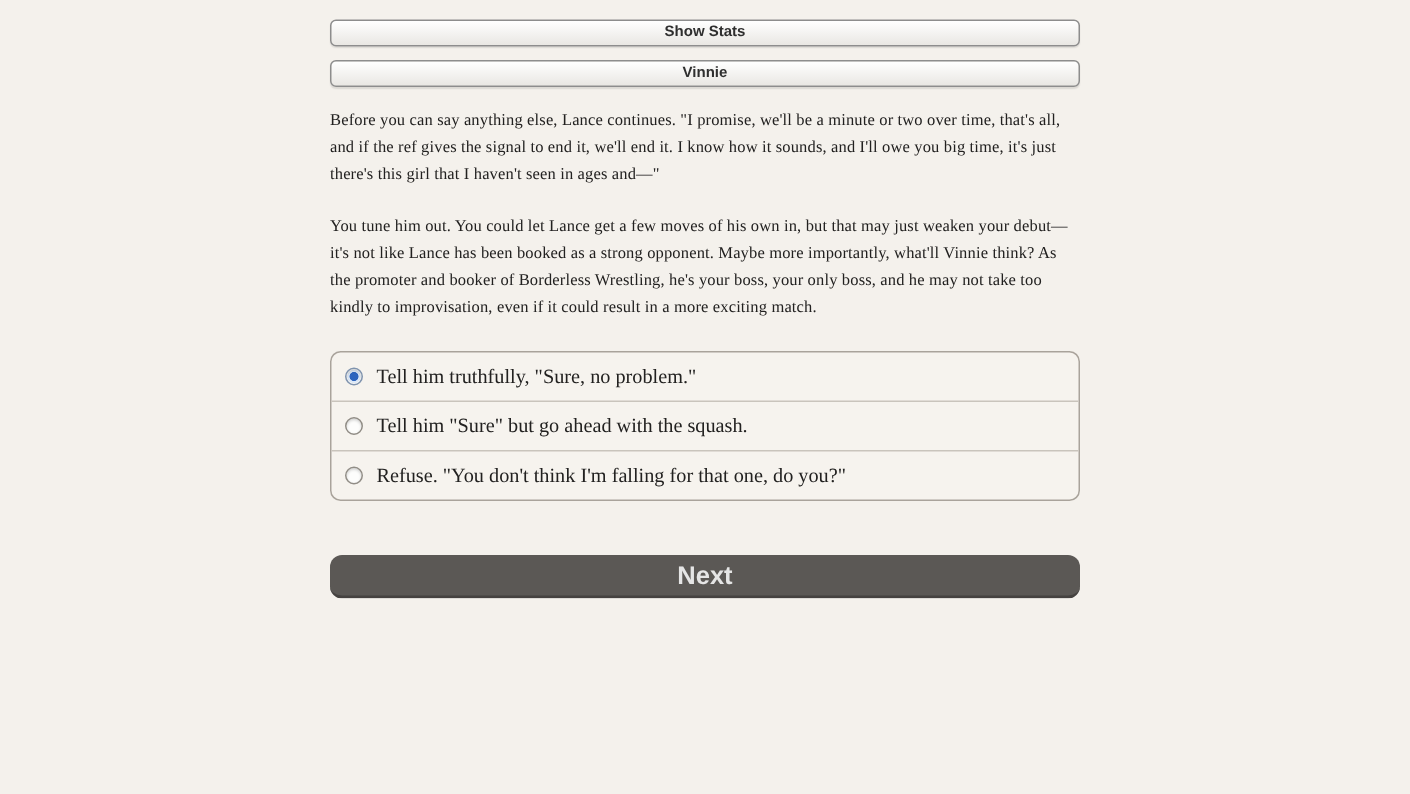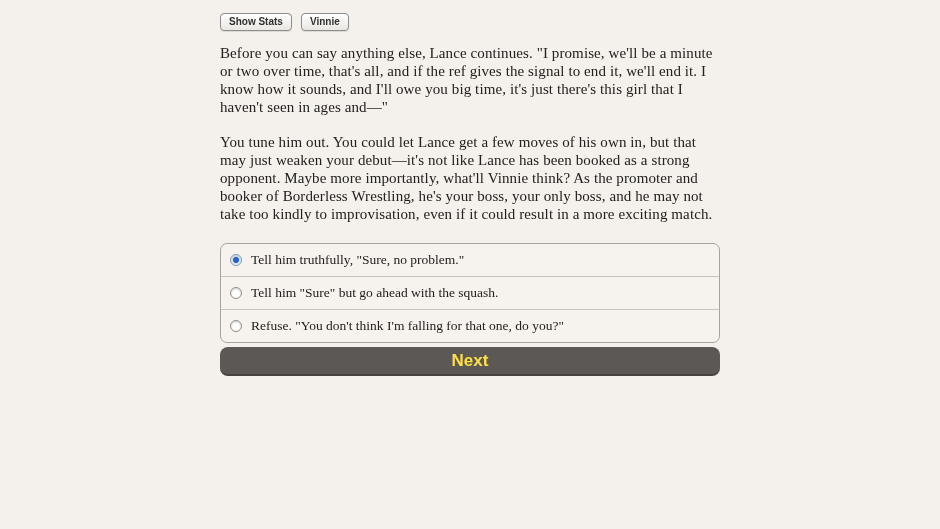--- a/index.html
+++ b/index.html
@@ -10,37 +10,37 @@
     font-family: "Liberation Serif", serif;
     color: #222120;
     overflow: hidden;
   }
   .container {
     width: 500px;
     margin: 0 auto;
     padding-top: 13px;
   }
   
-  .toolbar { display: flex; gap: 9px; margin-bottom: 13px; }
+  .toolbar { display: flex; gap: 9px; margin-bottom: 13px; flex-direction: column; }
   .small-btn {
     font-family: "Liberation Sans", sans-serif;
     font-size: 10px;
     font-weight: bold;
     color: #2f2f2f;
     padding: 2px 8px 3px 8px;
     border: 1px solid #8d8d8d;
     border-radius: 4px;
     background: linear-gradient(#ffffff, #e9e7e3);
     box-shadow: 0 1px 1px rgba(0,0,0,0.10);
     cursor: pointer;
     line-height: 1.1;
   }
   
   .story p {
-    font-size: 15px;
+    font-size: 11px;
     line-height: 18px;
     margin-bottom: 17px;
     letter-spacing: 0.1px;
   }
   .story p + p { margin-top: 0; }
   
   .choices {
     margin-top: 20px;
     border: 1px solid #a9a39b;
     border-radius: 7px;
@@ -75,26 +75,26 @@
       #2d64bd 0 2.8px,
       #dce8f7 3.2px 4.2px,
       #fdfdfc 4.6px);
   }
   .choice-text { line-height: 15px; }
   
   .next-btn {
     display: block;
     width: 100%;
     height: 29px;
-    margin-top: 4px;
+    margin-top: 36px;
     background: #5b5855;
     border: none;
     border-bottom: 2px solid #454240;
     border-radius: 8px;
-    color: #fde047;
+    color: #e5e5e5;
     font-family: "Liberation Sans", sans-serif;
     font-size: 17px;
     font-weight: bold;
     cursor: pointer;
     text-align: center;
     line-height: 27px;
   }
 </style>
 </head>
 <body>

